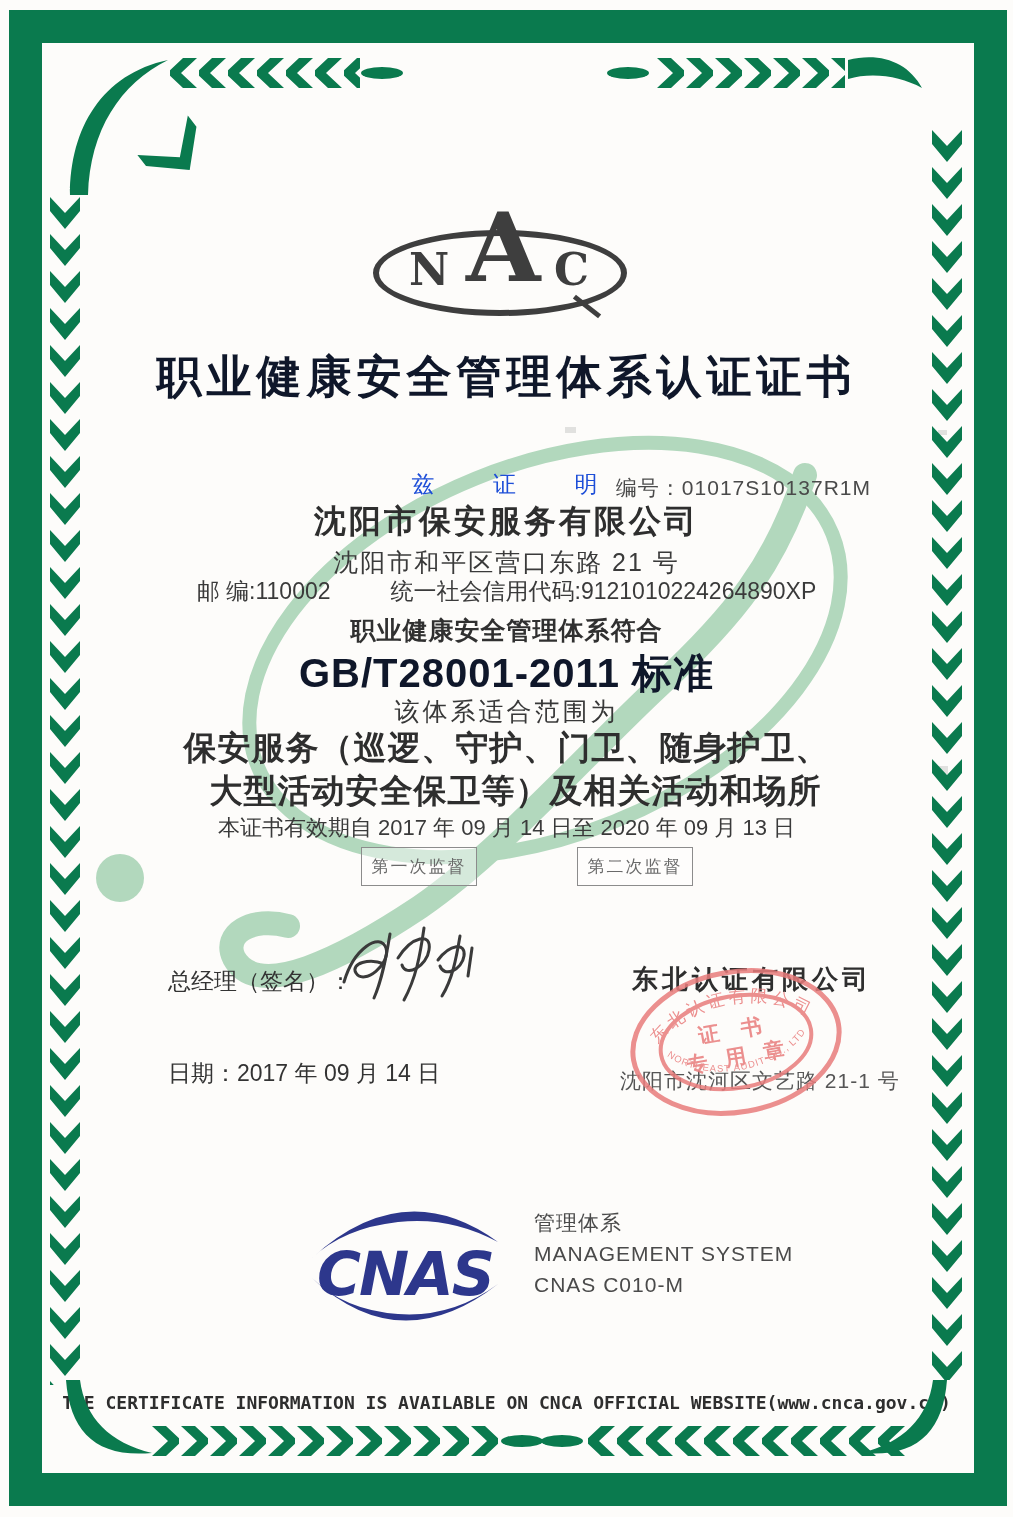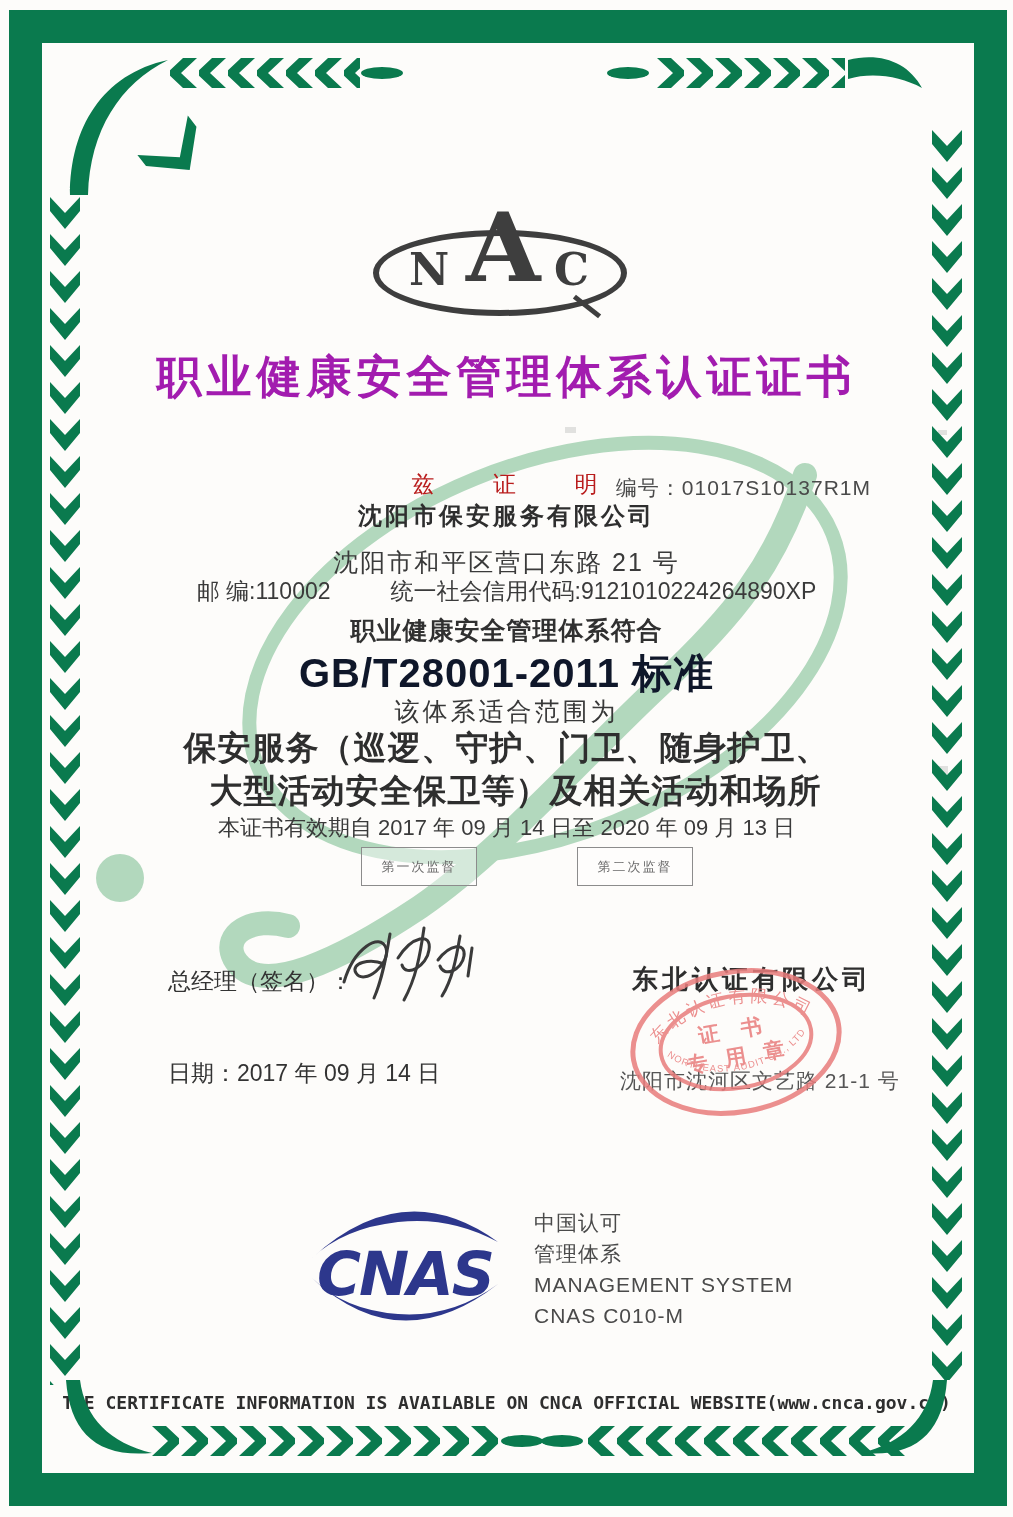--- a/index.html
+++ b/index.html
@@ -16,35 +16,35 @@
   
   .nac{position:absolute;left:373px;top:216px;width:254px;height:104px;color:#3e3e3e;}
   .nac .ell{position:absolute;left:0;top:14px;width:254px;height:86px;border:6px solid #3e3e3e;
             border-radius:50%;box-sizing:border-box;}
   .nac span{position:absolute;font-family:"DejaVu Serif","Liberation Serif",serif;font-weight:bold;line-height:1;}
   .nac .n{left:36px;top:32px;font-size:44px;}
   .nac .a{left:93px;top:-16px;font-size:96px;}
   .nac .c{left:181px;top:32px;font-size:44px;}
   .nac .tail{position:absolute;left:198px;top:88px;width:32px;height:5px;background:#3e3e3e;
              transform:rotate(38deg);}
-  .title{top:347px;font-size:45px;font-weight:bold;letter-spacing:5px;color:#a21caf;}
+  .title{top:347px;font-size:45px;font-weight:bold;letter-spacing:5px;color:#0f172a;}
   .certno{top:426px;left:400px;right:142px;text-align:right;font-size:21px;color:#4a4a4a;letter-spacing:1px;margin-top:48px;}
-  .certify{top:469px;font-size:23px;color:#b91c1c;white-space:pre;word-spacing:44px;letter-spacing:4px;}
-  .company{top:500px;font-size:24px;font-weight:bold;letter-spacing:3px;color:#2e2e2e;}
+  .certify{top:469px;font-size:23px;color:#1d4ed8;white-space:pre;word-spacing:44px;letter-spacing:4px;}
+  .company{top:500px;font-size:32px;font-weight:bold;letter-spacing:3px;color:#2e2e2e;}
   .addr{top:546px;font-size:25px;letter-spacing:2px;color:#3a3a3a;}
   .postal-row{top:576px;left:0;right:0;display:flex;justify-content:center;gap:60px;
               font-size:23px;color:#3a3a3a;}
   .conform{top:614px;font-size:25px;font-weight:bold;letter-spacing:1px;color:#303030;}
   .standard{top:646px;font-size:40px;font-weight:bold;letter-spacing:1px;color:#0f172a;}
   .scopeintro{top:695px;font-size:25px;letter-spacing:3px;color:#383838;}
   .scope1{top:726px;font-size:33px;font-weight:bold;letter-spacing:1px;color:#2e2e2e;}
   .scope2{top:769px;font-size:33px;font-weight:bold;letter-spacing:1px;color:#2e2e2e;padding-left:18px;}
   .valid{top:813px;font-size:22px;color:#3a3a3a;}
   .supbox{position:absolute;top:847px;width:114px;height:37px;border:1px solid #8c8c8c;
-          display:flex;align-items:center;justify-content:center;font-size:13px;color:#6a6a6a;
+          display:flex;align-items:center;justify-content:center;font-size:17px;color:#6a6a6a;
           letter-spacing:2px;background:rgba(255,255,255,.45);}
   .supbox.b1{left:361px;} .supbox.b2{left:577px;}
   .note{top:898px;font-size:20px;color:#3a3a3a;}
   .signer{top:966px;left:168px;font-size:23px;color:#333;}
   .sig{position:absolute;left:332px;top:918px;}
   .issuer{top:962px;left:632px;font-size:26px;font-weight:bold;letter-spacing:4px;color:#2e2e2e;}
   .stamp{position:absolute;left:626px;top:962px;opacity:.85;z-index:2;}
   .dateline{top:1058px;left:168px;font-size:23px;color:#333;}
   .issueraddr{top:1067px;left:620px;font-size:21px;color:#555;letter-spacing:1px;}
   .cnas{position:absolute;left:300px;top:1192px;}
@@ -186,21 +186,20 @@
     <div class="abs dateline">日期：2017 年 09 月 14 日</div>
     <div class="abs issueraddr">沈阳市沈河区文艺路 21-1 号</div>
 
     <svg class="cnas" width="210" height="150" viewBox="0 0 210 150">
       <path d="M12,66 Q104,-18 198,50 Q150,24 98,30 Q44,36 12,66 Z" fill="#2d378c"></path>
       <text x="105" y="103" text-anchor="middle" font-size="60" font-weight="bold" font-style="italic" fill="#2d378c" style="font-family:'DejaVu Sans','Liberation Sans',sans-serif;letter-spacing:-2px">CNAS</text>
       <path d="M12,86 Q100,168 198,92 Q152,126 98,122 Q44,118 12,86 Z" fill="#2d378c"></path>
     </svg>
 
     <div class="cnastext">
-      <div>中国认可</div>
       <div>管理体系</div>
       <div>MANAGEMENT SYSTEM</div>
       <div>CNAS C010-M</div>
     </div>
 
     <div class="abs ctr footer-en">THE CERTIFICATE INFORMATION IS AVAILABLE ON CNCA OFFICIAL WEBSITE(www.cnca.gov.cn)</div>
 
     <div class="speck" style="left:565px;top:427px;width:11px;height:6px;"></div>
     <div class="speck" style="left:934px;top:766px;width:14px;height:8px;"></div>
     <div class="speck" style="left:938px;top:430px;width:9px;height:5px;"></div>

